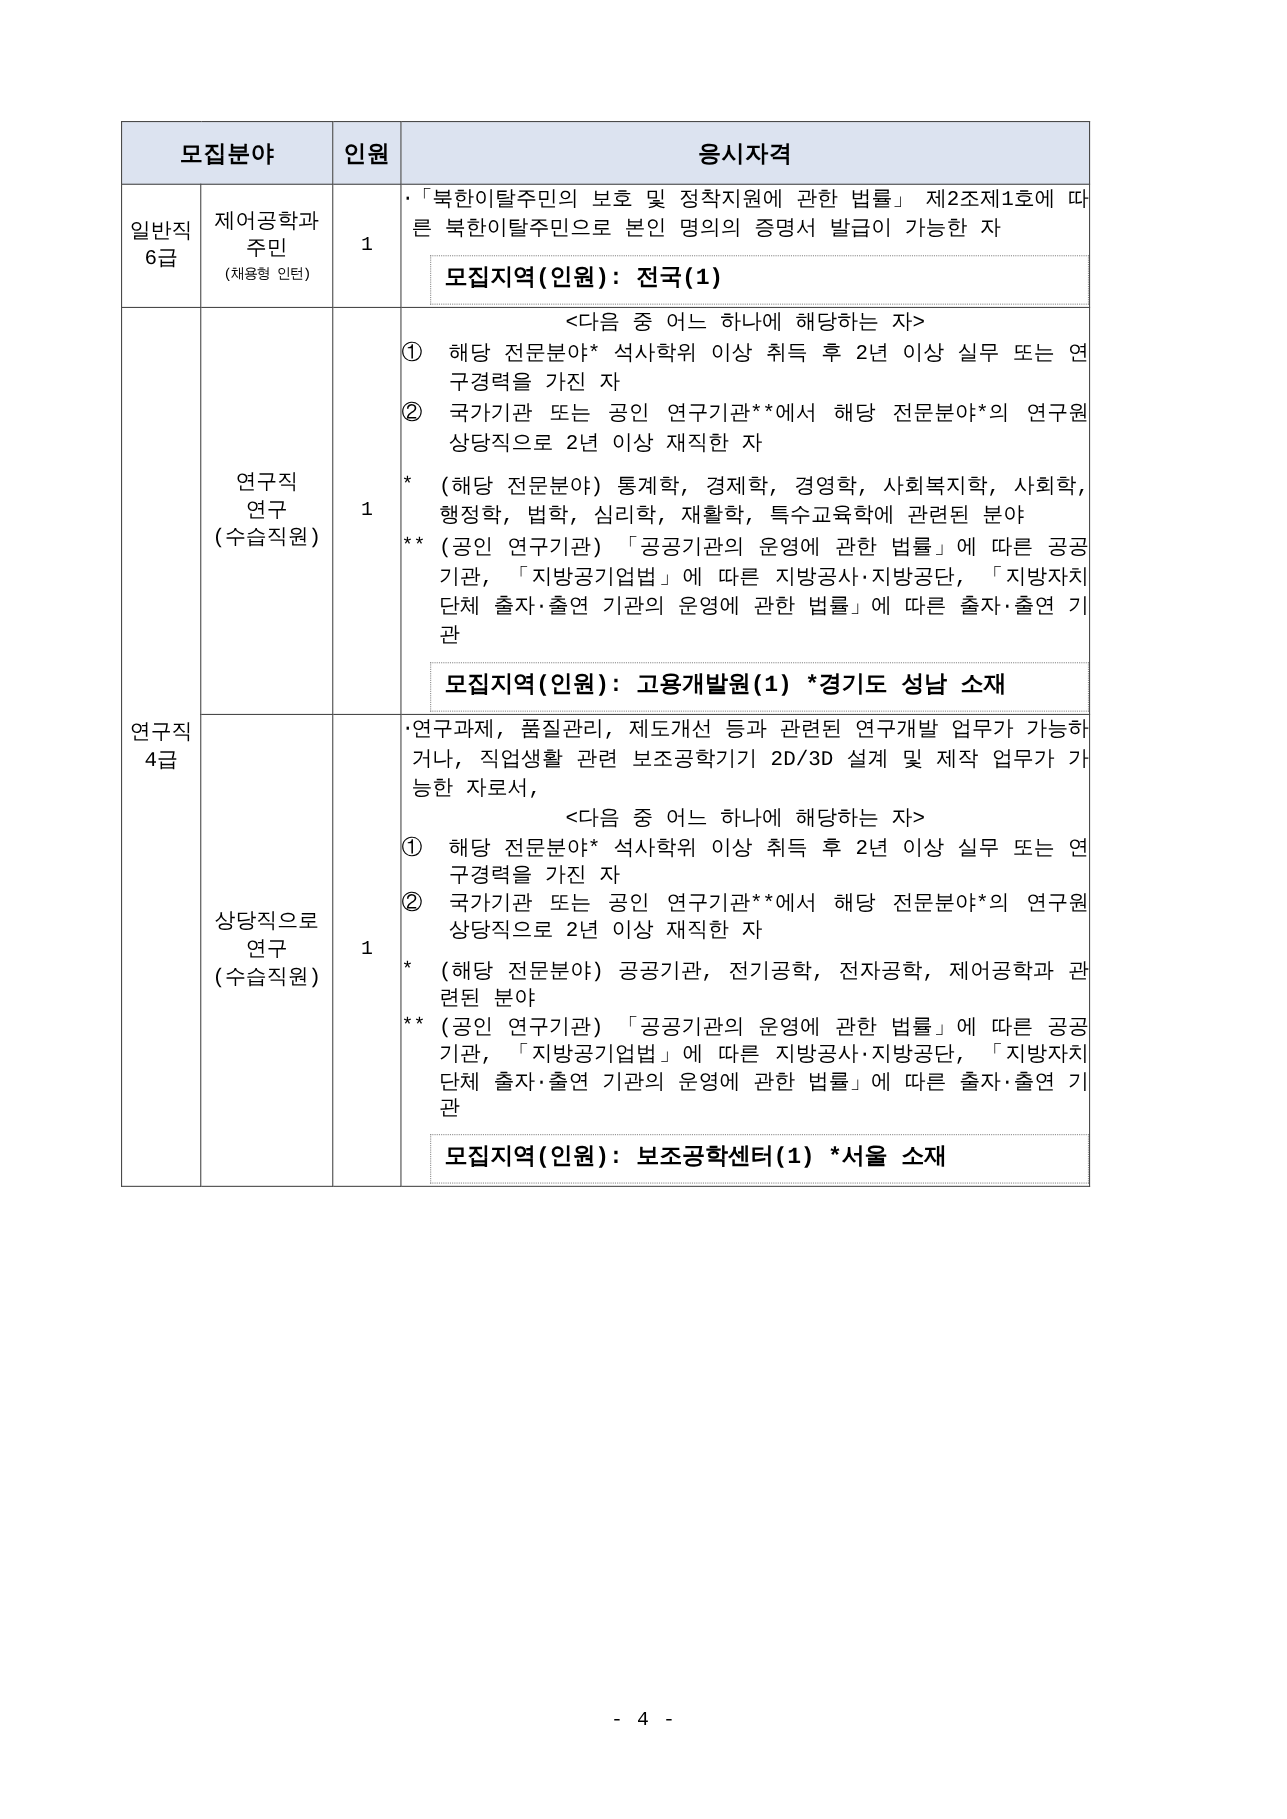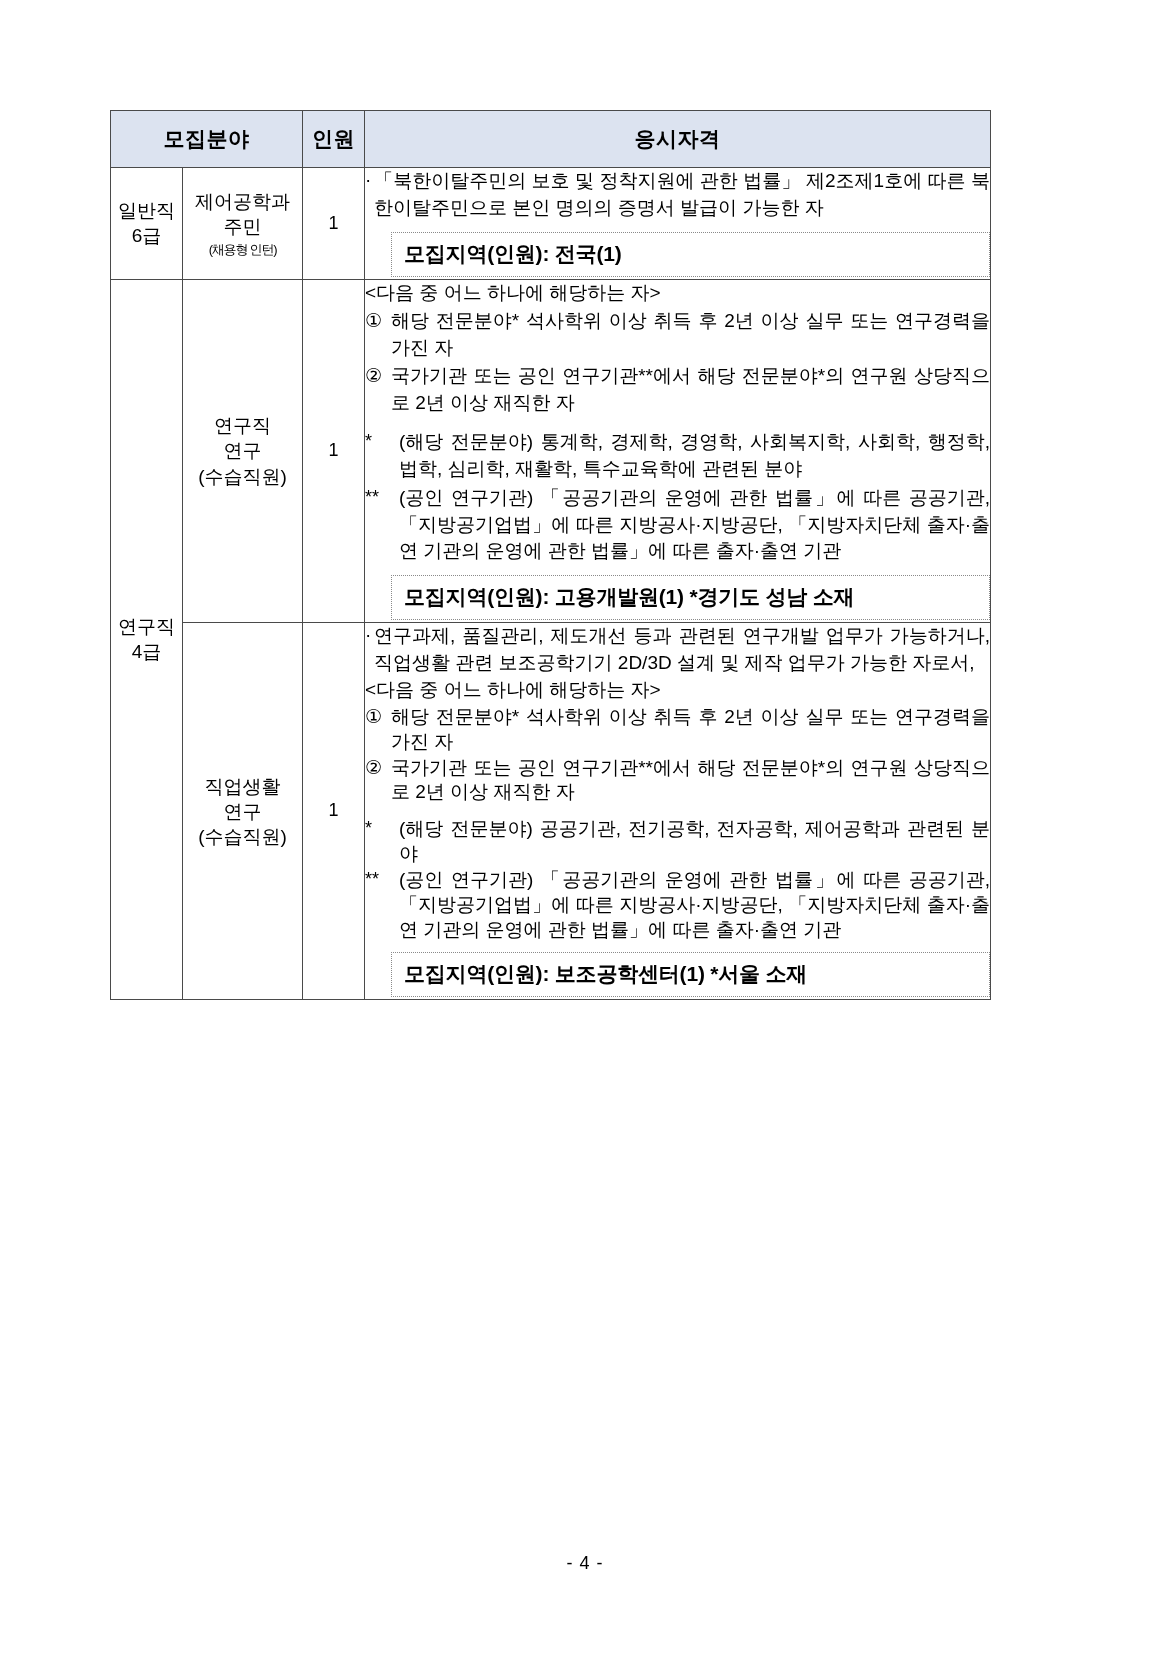--- a/index.html
+++ b/index.html
@@ -14,20 +14,21 @@
     color: #000000;
     position: relative;
     overflow: hidden;
   }
   .page {
     position: relative;
     width: 1170px;
     height: 1654px;
     box-sizing: border-box;
     padding: 110px 82px 0 110px;
+    font-family: Liberation Mono, monospace;
   }
   table.recruit {
     width: 880px;
     border-collapse: collapse;
     table-layout: fixed;
   }
   table.recruit td, table.recruit th {
     border: 1px solid #4a4a4a;
     vertical-align: middle;
     padding: 0;
@@ -72,21 +73,21 @@
     line-height: 1.42;
     vertical-align: top;
   }
   .q-just {
     text-align: justify;
     text-align-last: left;
     text-justify: inter-character;
     margin: 0 0 0 0;
   }
   .q-center {
-    text-align: left;
+    text-align: center;
     margin: 0;
   }
   .q-bullet {
     position: relative;
     padding-left: 9px;
   }
   .q-bullet::before {
     content: "·";
     position: absolute;
     left: 0;
@@ -99,20 +100,21 @@
   .q-num .marker {
     flex: 0 0 auto;
     width: 26px;
     text-align: left;
   }
   .q-num .body {
     flex: 1 1 auto;
     text-align: justify;
     text-align-last: left;
     text-justify: inter-character;
+    margin-left: 17px;
   }
   .q-note {
     display: flex;
     margin-top: 2px;
   }
   .q-note .marker {
     flex: 0 0 auto;
     width: 34px;
     text-align: left;
     font-size: 18px;
@@ -216,21 +218,21 @@
             <span class="marker">**</span>
             <span class="body">(공인 연구기관) 「공공기관의 운영에 관한 법률」에 따른 공공기관, 「지방공기업법」에 따른 지방공사·지방공단, 「지방자치단체 출자·출연 기관의 운영에 관한 법률」에 따른 출자·출연 기관</span>
           </div>
           <div class="region-box">모집지역(인원): 고용개발원(1) *경기도 성남 소재</div>
         </td>
       </tr>
 
       <tr>
         <td class="field">
           <div class="field-inner">
-            <span class="cat-line">직업생활</span>
+            <span class="cat-line">상당직으로</span>
             <span class="cat-line">연구</span>
             <span class="cat-line">(수습직원)</span>
           </div>
         </td>
         <td class="count">1</td>
         <td class="qual">
           <p class="q-just q-bullet">연구과제, 품질관리, 제도개선 등과 관련된 연구개발 업무가 가능하거나, 직업생활 관련 보조공학기기 2D/3D 설계 및 제작 업무가 가능한 자로서,</p>
           <p class="q-center">&lt;다음 중 어느 하나에 해당하는 자&gt;</p>
           <div class="q-num tight">
             <span class="marker">①</span>

